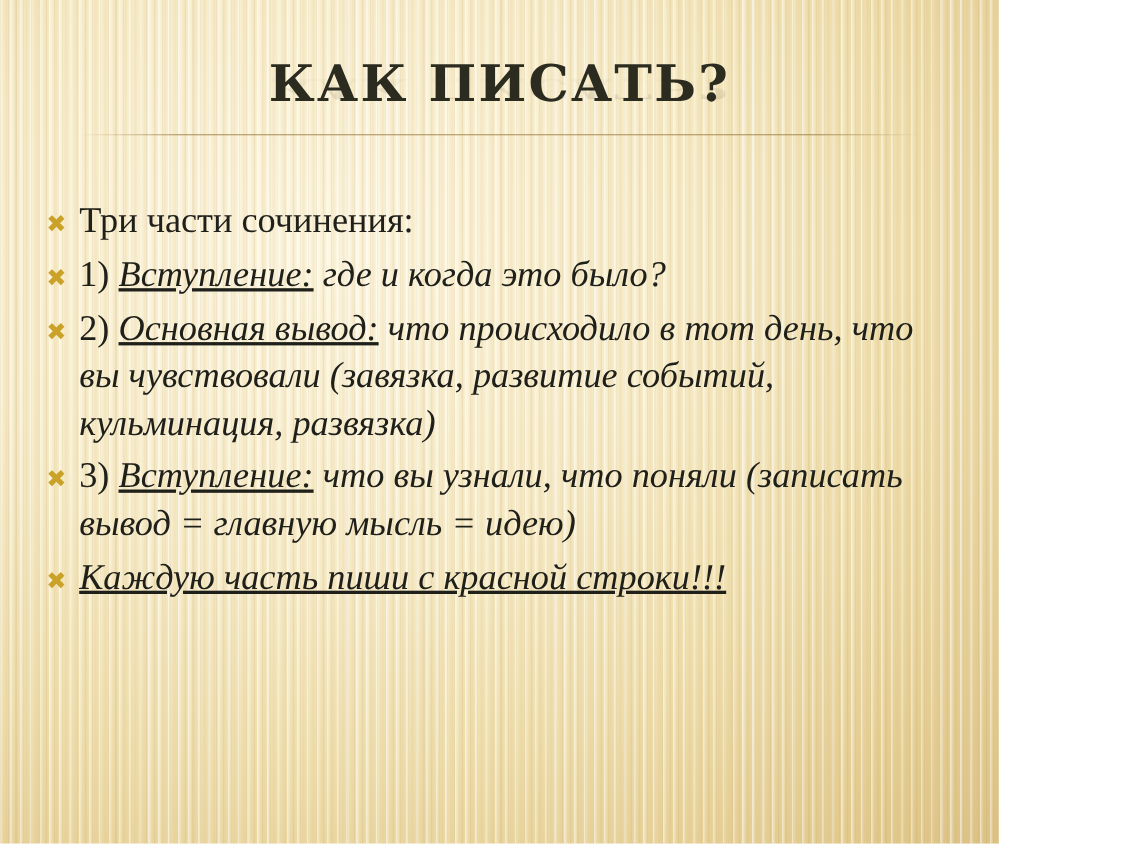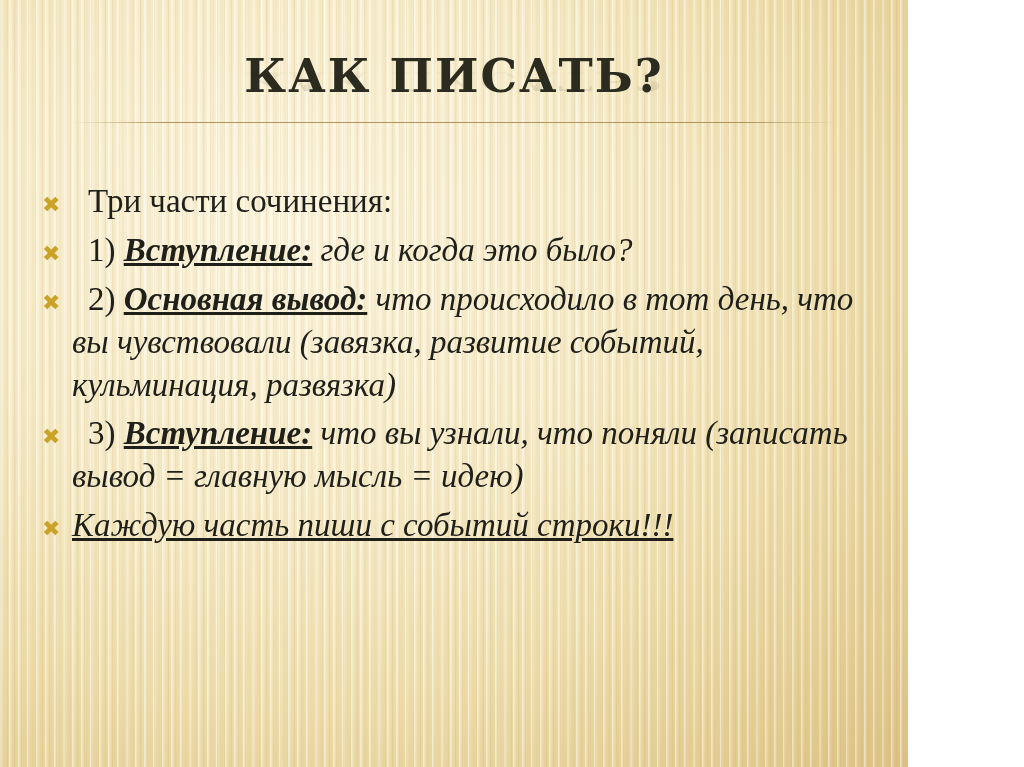--- a/index.html
+++ b/index.html
@@ -120,38 +120,37 @@
 
   .bullet-text {
     flex: 1 1 auto;
     font-family: "Liberation Serif", serif;
     font-size: 33px;
     line-height: 1.30;
     color: #20201a;
   }
 
   .b-bold-ul {
-    font-weight: bold;
+    font-weight: normal;
     font-style: italic;
     text-decoration: underline;
   }
 
   .b-italic {
     font-style: italic;
     margin-top: 24px;
   }
 
   .b-ul-italic {
     font-style: italic;
     text-decoration: underline;
   }
 
   .plain {
     font-style: normal;
-    margin-left: 16px;
   }
 </style>
 </head>
 <body>
 
 <div class="slide">
 
   <div class="title-area">
     <h1 class="slide-title">Как писать?</h1>
     <div class="title-reflection">Как писать?</div>
@@ -184,18 +183,18 @@
     <div class="bullet-row">
       <span class="bullet-mark">✖</span>
       <div class="bullet-text">
         <span class="plain">3) </span><span class="b-bold-ul">Вступление:</span><span class="b-italic"> что вы узнали, что поняли (записать вывод = главную мысль = идею)</span>
       </div>
     </div>
 
     <div class="bullet-row">
       <span class="bullet-mark">✖</span>
       <div class="bullet-text">
-        <span class="b-ul-italic">Каждую часть пиши с событий строки!!!</span>
+        <span class="b-ul-italic">Каждую часть пиши с красной строки!!!</span>
       </div>
     </div>
 
   </div>
 </div>
 
 </body></html>

